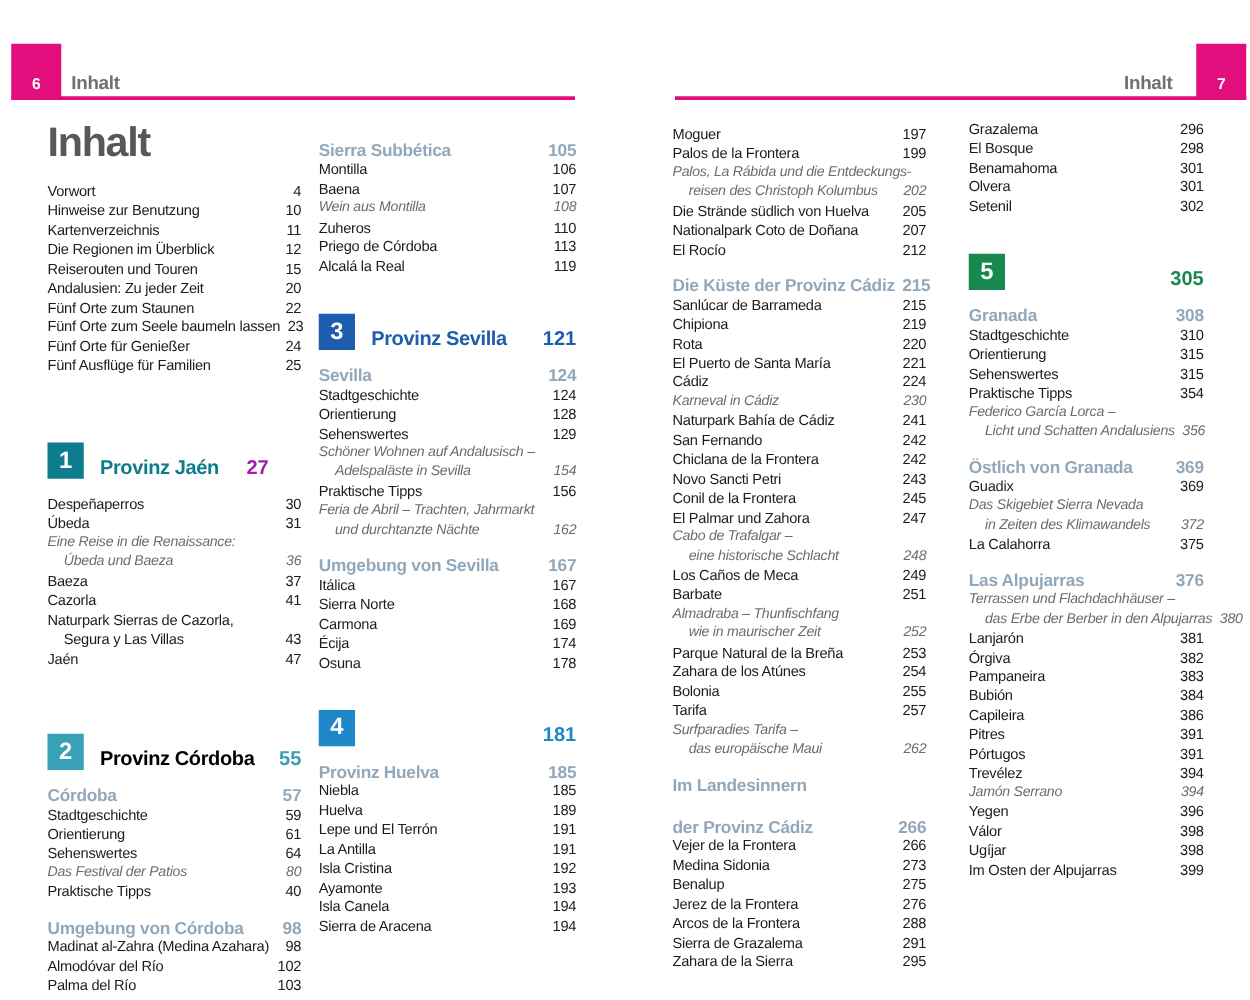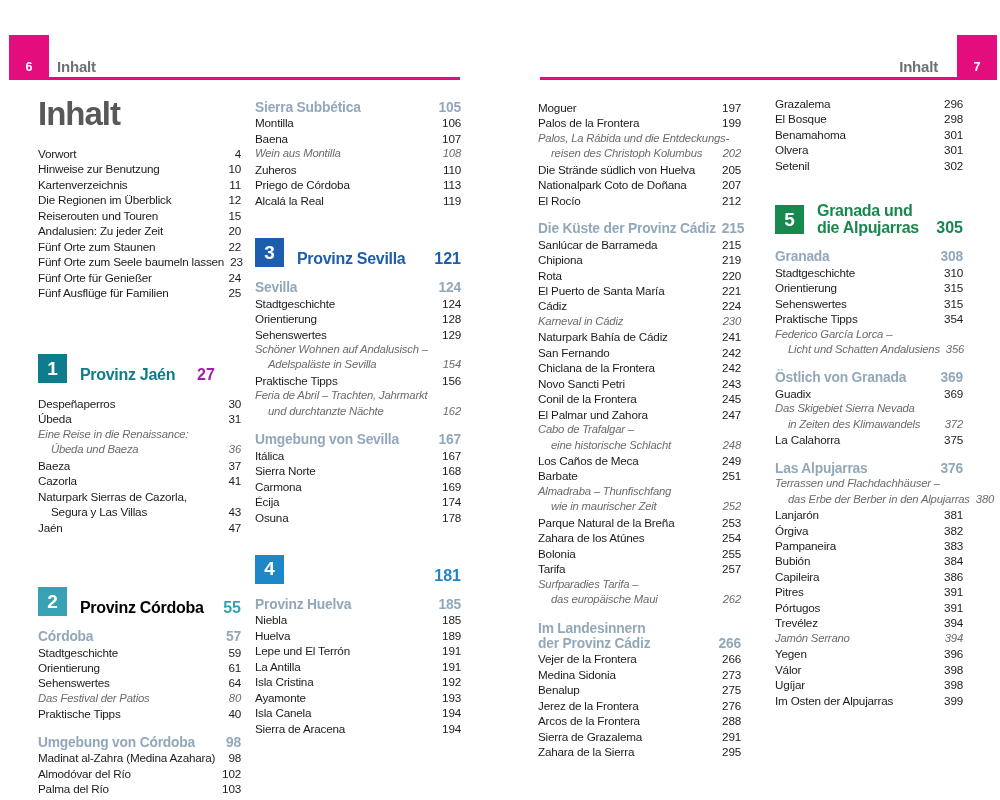--- a/index.html
+++ b/index.html
@@ -32,22 +32,22 @@
               margin-bottom:13px; line-height:38px; }
 
   .row { display:flex; justify-content:space-between; align-items:baseline;
          font-size:11.7px; line-height:15.45px; letter-spacing:-0.2px; color:#1c1c1c; }
   .lbl { white-space:nowrap; }
   .ind { padding-left:13px; }
   .pg  { margin-left:6px; flex:0 0 auto; }
   .row.it  { font-style:italic; color:#6b6b6b; font-size:11.3px; }
   .row.sec { font-weight:bold; color:var(--secblue); font-size:13.8px; margin-top:13px;
              letter-spacing:-0.2px; }
-  .row.sec.nom { margin-top:0; }
-  .col > .row.sec:first-child { margin-top:0; }
+  .row.sec.nom { margin-top:18px; }
+  .col > .row.sec:first-child { margin-top:13px; }
 
   
   .chap { display:flex; align-items:flex-end; margin:30px 0 13px; }
   .chap.two { align-items:center; }
   .cbadge { width:29px; height:29px; color:#fff; font-size:19px; font-weight:bold;
             display:flex; align-items:center; justify-content:center; flex:0 0 auto; }
   .ctitle { margin-left:13px; font-weight:bold; font-size:16px; line-height:16.5px;
             letter-spacing:-0.3px; }
   .cpg { margin-left:auto; font-weight:bold; font-size:16px; align-self:flex-end;
          position:relative; top:1px; }
@@ -510,24 +510,20 @@
     <div class="row">
       <span class="lbl">Olvera</span>
       <span class="pg">301</span>
     </div>
     <div class="row">
       <span class="lbl">Setenil</span>
       <span class="pg">302</span>
     </div>
     <div class="chap two">
       <div class="cbadge" style="background: rgb(23, 137, 78);">5</div>
-      <div class="ctitle" style="color: rgb(23, 137, 78);">
-        <div>Granada und</div>
-        <div>die Alpujarras</div>
-      </div>
       <div class="cpg" style="color: rgb(23, 137, 78);">305</div>
     </div>
     <div class="row sec">
       <span class="lbl">Granada</span>
       <span class="pg">308</span>
     </div>
     <div class="row">
       <span class="lbl">Stadtgeschichte</span>
       <span class="pg">310</span>
     </div>

